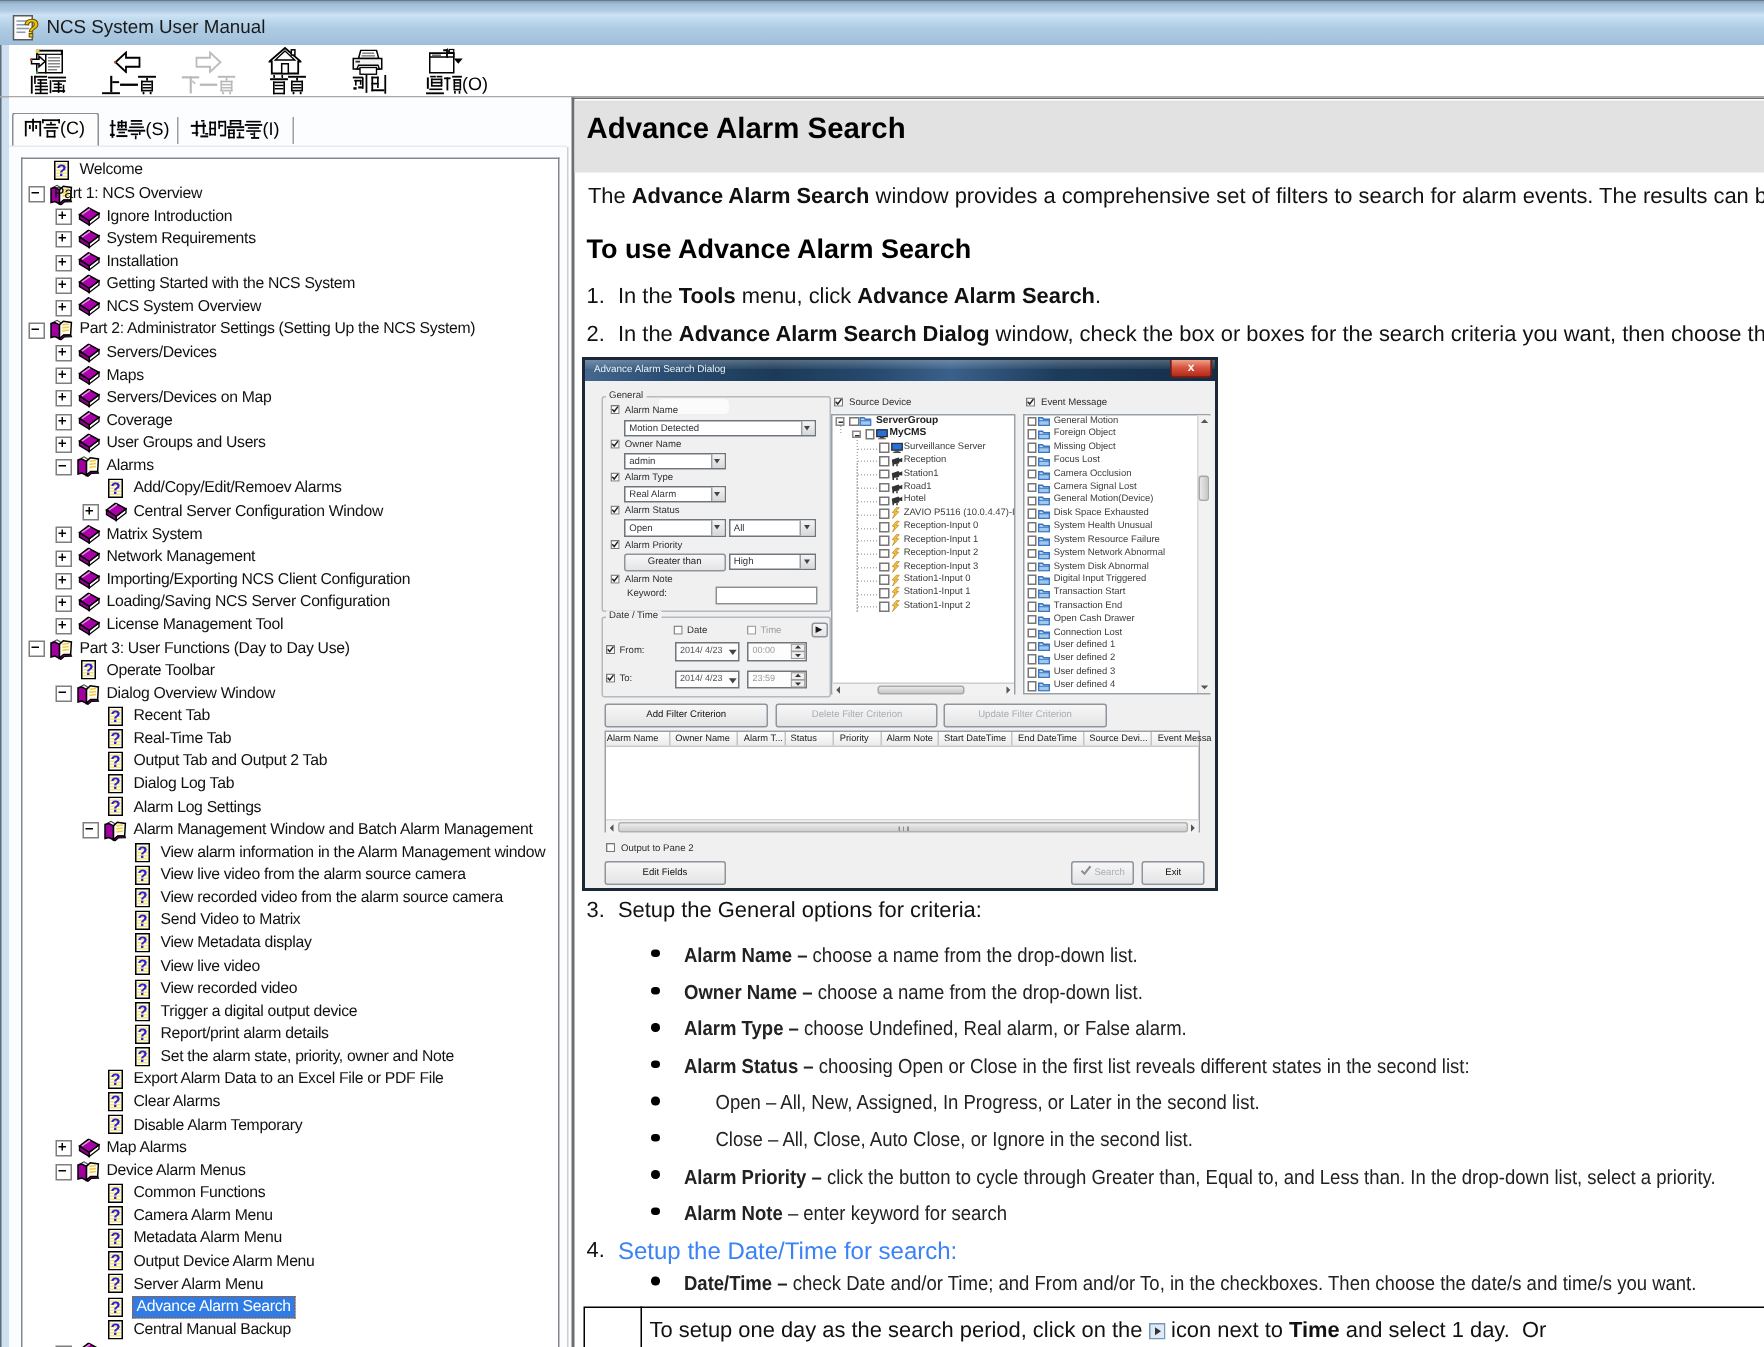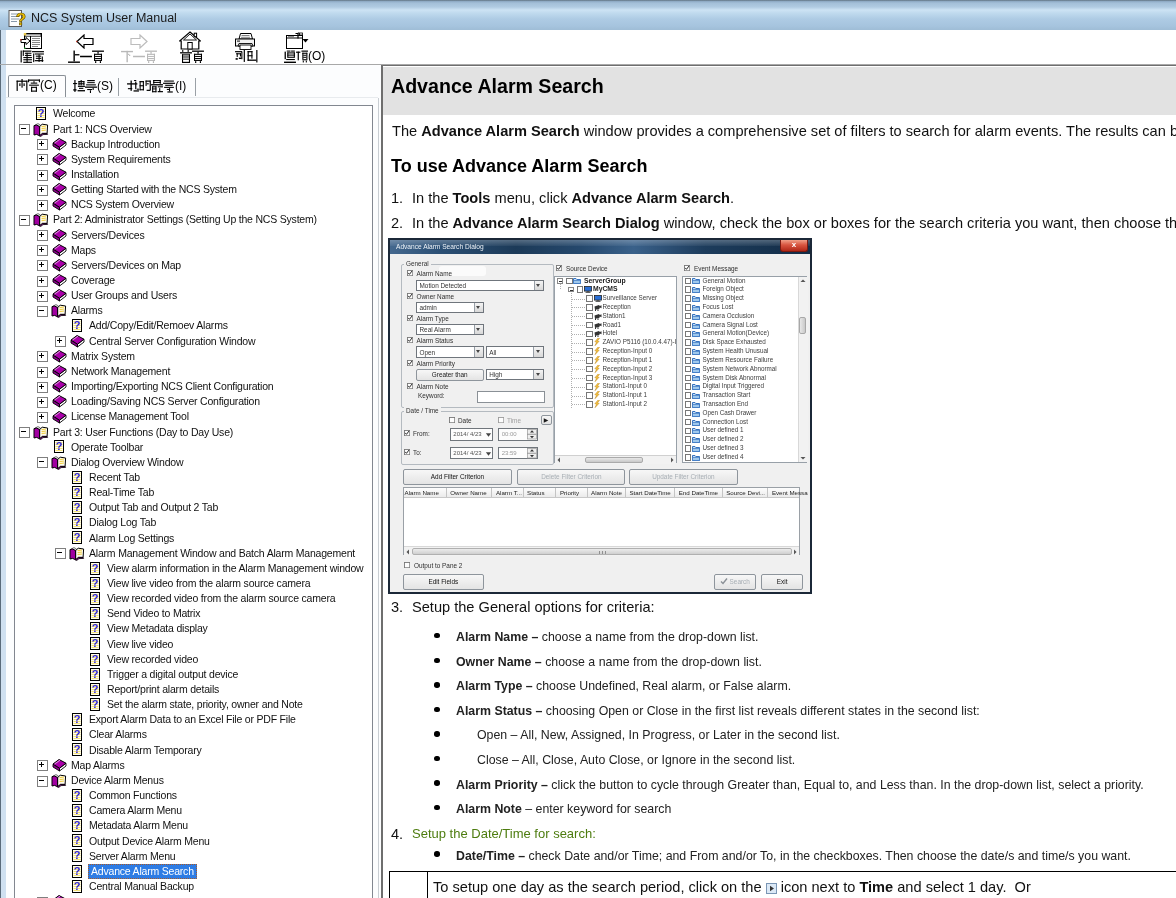--- a/index.html
+++ b/index.html
@@ -307,34 +307,34 @@
     <svg width="16" height="14" viewBox="0 0 16 14">
       <polygon points="2.2,2 5,0.6 7.2,1.8 7.2,4" fill="#f2f2f2" stroke="#444" stroke-width="0.7"></polygon>
       <polygon points="6.6,3.6 9.2,1.2 14.6,2 14.1,10.4 9.5,10.4 6.6,12.8" fill="#fffdf2" stroke="#000" stroke-width="1"></polygon>
       <line x1="8.6" y1="3.6" x2="13" y2="3" stroke="#f0d04a" stroke-width="1.1"></line>
       <line x1="8.6" y1="5.6" x2="13" y2="5" stroke="#f0d04a" stroke-width="1.1"></line>
       <line x1="8.6" y1="7.6" x2="13" y2="7" stroke="#f0d04a" stroke-width="1.1"></line>
       <polygon points="1,2.6 3.6,2 6.6,3.6 6.6,12.8 3.6,11.4 1,12" fill="#a000a0" stroke="#000" stroke-width="1"></polygon>
       <polygon points="6.6,12.8 9.5,10.4 14.1,10.4 14.6,11.4 10,11.6 7.6,13.6" fill="#8a008a" stroke="#000" stroke-width="0.8"></polygon>
     </svg>
   </div>
-<div class="tr" style="left:53px;top:121.5px">Part 1: NCS Overview</div>
+<div class="tr" style="left:36px;top:121.5px">Part 1: NCS Overview</div>
 <div class="tg" style="left:37px;top:139.2px">
     <b></b>
     <i></i>
   </div>
 <div class="ab" style="left:52px;top:137.8px">
     <svg width="15" height="13" viewBox="0 0 15 13">
       <polygon points="7.5,9.2 14,4.2 14,7 7.5,12" fill="#fff" stroke="#000" stroke-width="0.9"></polygon>
       <polygon points="1,5.2 7.5,9.2 7.5,12 1,8" fill="#8a008a" stroke="#000" stroke-width="0.9"></polygon>
       <polygon points="1,5 7,0.5 14,4.2 7.5,9.2" fill="#aa00aa" stroke="#000" stroke-width="1"></polygon>
       <line x1="2.6" y1="5" x2="8" y2="1.2" stroke="#d9a0d9" stroke-width="1"></line>
     </svg>
   </div>
-<div class="tr" style="left:71px;top:136.6px">Backup Introduction</div>
+<div class="tr" style="left:71px;top:136.6px">Ignore Introduction</div>
 <div class="tg" style="left:37px;top:154.3px">
     <b></b>
     <i></i>
   </div>
 <div class="ab" style="left:52px;top:152.9px">
     <svg width="15" height="13" viewBox="0 0 15 13">
       <polygon points="7.5,9.2 14,4.2 14,7 7.5,12" fill="#fff" stroke="#000" stroke-width="0.9"></polygon>
       <polygon points="1,5.2 7.5,9.2 7.5,12 1,8" fill="#8a008a" stroke="#000" stroke-width="0.9"></polygon>
       <polygon points="1,5 7,0.5 14,4.2 7.5,9.2" fill="#aa00aa" stroke="#000" stroke-width="1"></polygon>
       <line x1="2.6" y1="5" x2="8" y2="1.2" stroke="#d9a0d9" stroke-width="1"></line>
@@ -964,21 +964,21 @@
 <div class="ab ws" style="left:391px;top:74.5px;font-size:19.6px;font-weight:bold;color:#000;">Advance Alarm Search</div>
 <div class="ab ws" style="left:392px;top:122.5px;font-size:14.6px;color:#111;">The <b>Advance Alarm Search</b> window provides a comprehensive set of filters to search for alarm events. The results can be exported to a file.</div>
 <div class="ab ws" style="left:391px;top:156.3px;font-size:18px;font-weight:bold;color:#000;">To use Advance Alarm Search</div>
 <div class="ab ws" style="left:391px;top:190.1px;font-size:14.6px;color:#111;">1.</div>
 <div class="ab ws" style="left:412px;top:190.1px;font-size:14.6px;color:#111;">In the <b>Tools</b> menu, click <b>Advance Alarm Search</b>.</div>
 <div class="ab ws" style="left:391px;top:215.1px;font-size:14.6px;color:#111;">2.</div>
 <div class="ab ws" style="left:412px;top:215.1px;font-size:14.6px;color:#111;">In the <b>Advance Alarm Search Dialog</b> window, check the box or boxes for the search criteria you want, then choose the options.</div>
 <div class="ab ws" style="left:391px;top:598.9px;font-size:14.6px;color:#111;">3.</div>
 <div class="ab ws" style="left:412px;top:598.9px;font-size:14.6px;color:#111;">Setup the General options for criteria:</div>
 <div class="ab ws" style="left:391px;top:825.6px;font-size:14.6px;color:#111;">4.</div>
-<div class="ab ws" style="left:412px;top:825.6px;font-size:13px;color:#4d7c0f;">Setup the Date/Time for search:</div>
+<div class="ab ws" style="left:412px;top:825.6px;font-size:16px;color:#3b82f6;">Setup the Date/Time for search:</div>
 <div class="ab" style="left:434.3px;top:632.9px;width:5.5px;height:5.5px;border-radius:50%;background:#000;"></div>
 <div class="ab ws" style="left:456px;top:629.1px;font-size:13.5px;color:#222;transform:scaleX(0.914);transform-origin:0 0;"><b>Alarm Name – </b>choose a name from the drop-down list.</div>
 <div class="ab" style="left:434.3px;top:657.5px;width:5.5px;height:5.5px;border-radius:50%;background:#000;"></div>
 <div class="ab ws" style="left:456px;top:653.7px;font-size:13.5px;color:#222;transform:scaleX(0.914);transform-origin:0 0;"><b>Owner Name – </b>choose a name from the drop-down list.</div>
 <div class="ab" style="left:434.3px;top:682.0px;width:5.5px;height:5.5px;border-radius:50%;background:#000;"></div>
 <div class="ab ws" style="left:456px;top:678.2px;font-size:13.5px;color:#222;transform:scaleX(0.914);transform-origin:0 0;"><b>Alarm Type – </b>choose Undefined, Real alarm, or False alarm.</div>
 <div class="ab" style="left:434.3px;top:706.6px;width:5.5px;height:5.5px;border-radius:50%;background:#000;"></div>
 <div class="ab ws" style="left:456px;top:702.8px;font-size:13.5px;color:#222;transform:scaleX(0.914);transform-origin:0 0;"><b>Alarm Status – </b>choosing Open or Close in the first list reveals different states in the second list:</div>
 <div class="ab" style="left:434.3px;top:731.2px;width:5.5px;height:5.5px;border-radius:50%;background:#000;"></div>
 <div class="ab ws" style="left:476.5px;top:727.4px;font-size:13.5px;color:#222;transform:scaleX(0.914);transform-origin:0 0;">Open – All, New, Assigned, In Progress, or Later in the second list.</div>

